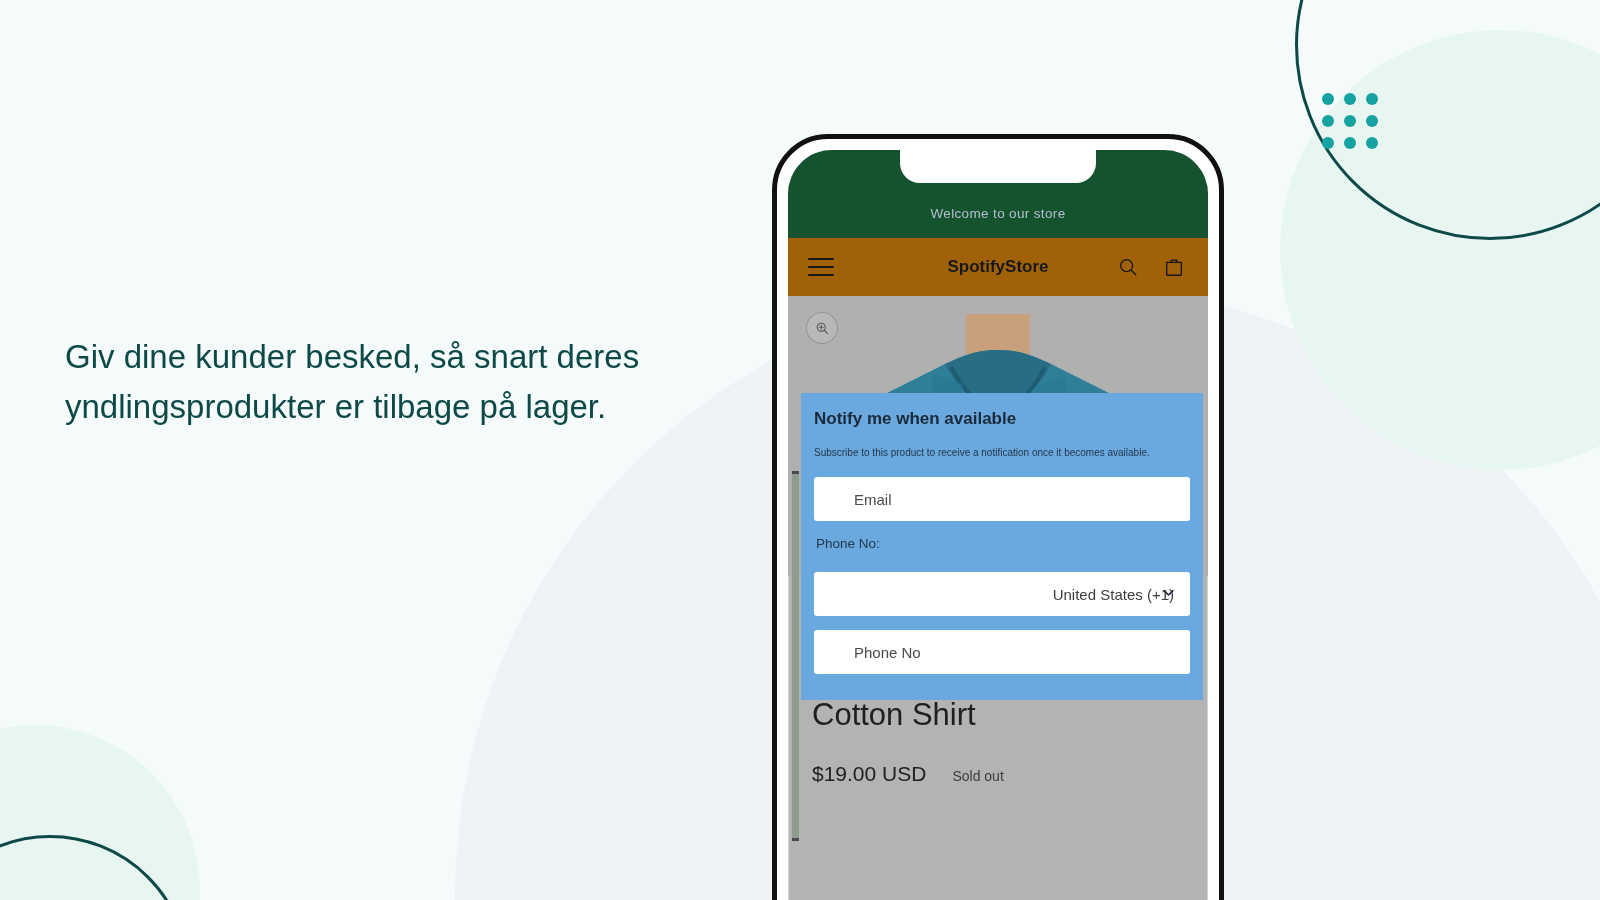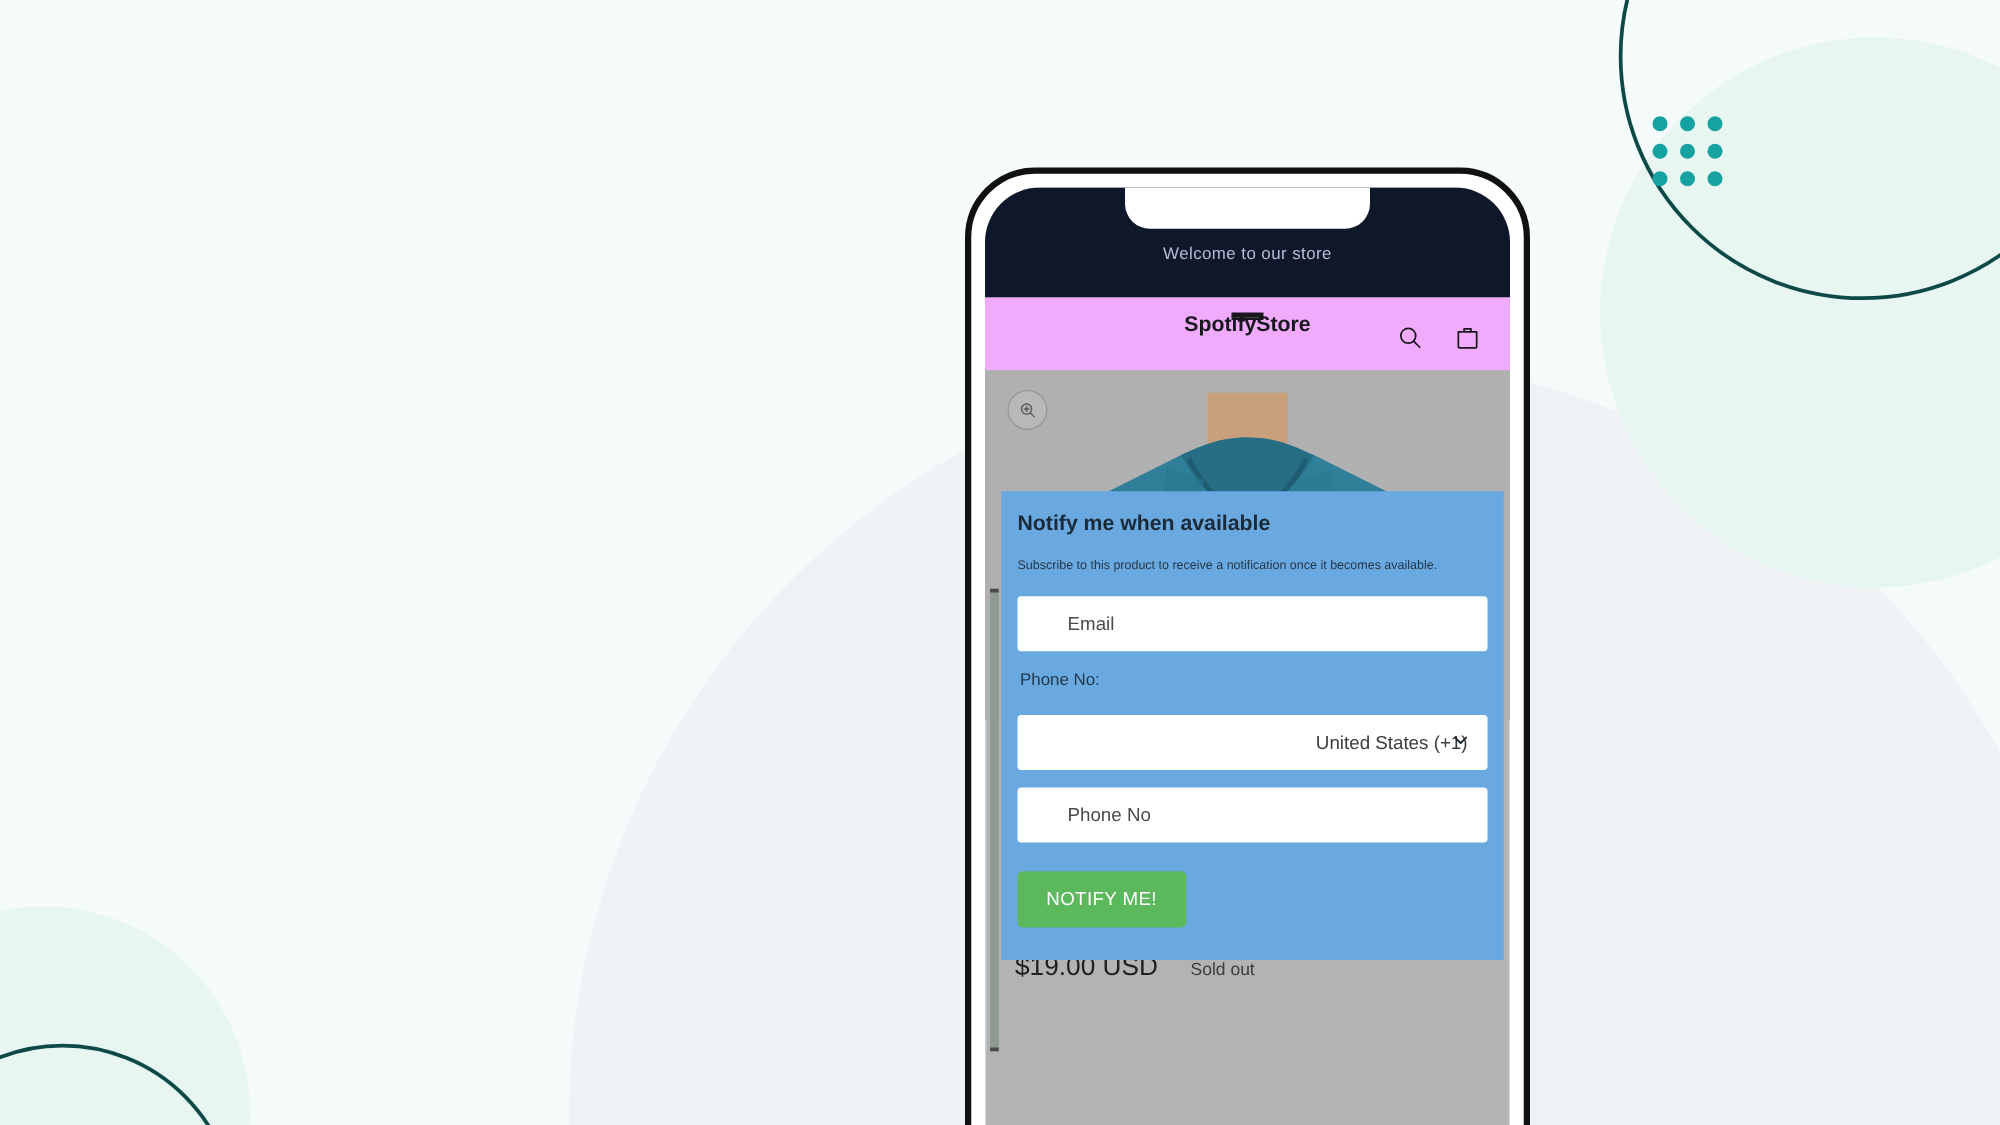--- a/index.html
+++ b/index.html
@@ -145,41 +145,40 @@
     background: #ffffff;
     border-bottom-left-radius: 20px;
     border-bottom-right-radius: 20px;
     z-index: 9;
   }
 
   
   .announce {
     position: relative;
     height: 88px;
-    background: #0f172a;
+    background: #14532d;
     display: flex;
     align-items: flex-end;
     justify-content: center;
-    padding-bottom: 28px;
+    padding-bottom: 17px;
   }
   .announce span {
     font-size: 13.5px;
     color: #b7bed4;
     letter-spacing: .35px;
   }
 
   
   .store-header {
     position: relative;
     height: 58px;
-    background: #f0abfc;
+    background: #a16207;
     display: flex;
     align-items: center;
     padding: 12px 20px;
-    flex-direction: column;
   }
   .store-header .brand {
     position: absolute;
     left: 0; right: 0;
     text-align: center;
     font-size: 17px;
     font-weight: 700;
     color: #16181c;
     pointer-events: none;
   }
@@ -335,20 +334,21 @@
       <i></i>
       <i></i>
       <i></i>
       <i></i>
       <i></i>
       <i></i>
   </div>
 </div>
 
 <div class="copy">
+  <p class="subcopy">Giv dine kunder besked, så snart deres yndlingsprodukter er tilbage på lager.</p>
 </div>
 
 <div class="phone">
   <div class="phone-screen">
 
     <div class="notch"></div>
 
     <div class="announce">
       <span>Welcome to our store</span>
     </div>
@@ -430,17 +430,16 @@
           <svg width="15" height="15" viewBox="0 0 24 24" fill="none" stroke="#1b2a38" stroke-width="2.6" stroke-linecap="round" stroke-linejoin="round">
             <polyline points="5,9 12,16 19,9"></polyline>
           </svg>
         </span>
       </div>
 
       <div class="gap-sm"></div>
 
       <div class="field placeholder">Phone No</div>
 
-      <button class="notify-btn">NOTIFY ME!</button>
     </div>
 
   </div>
 </div>
 
 </body></html>

